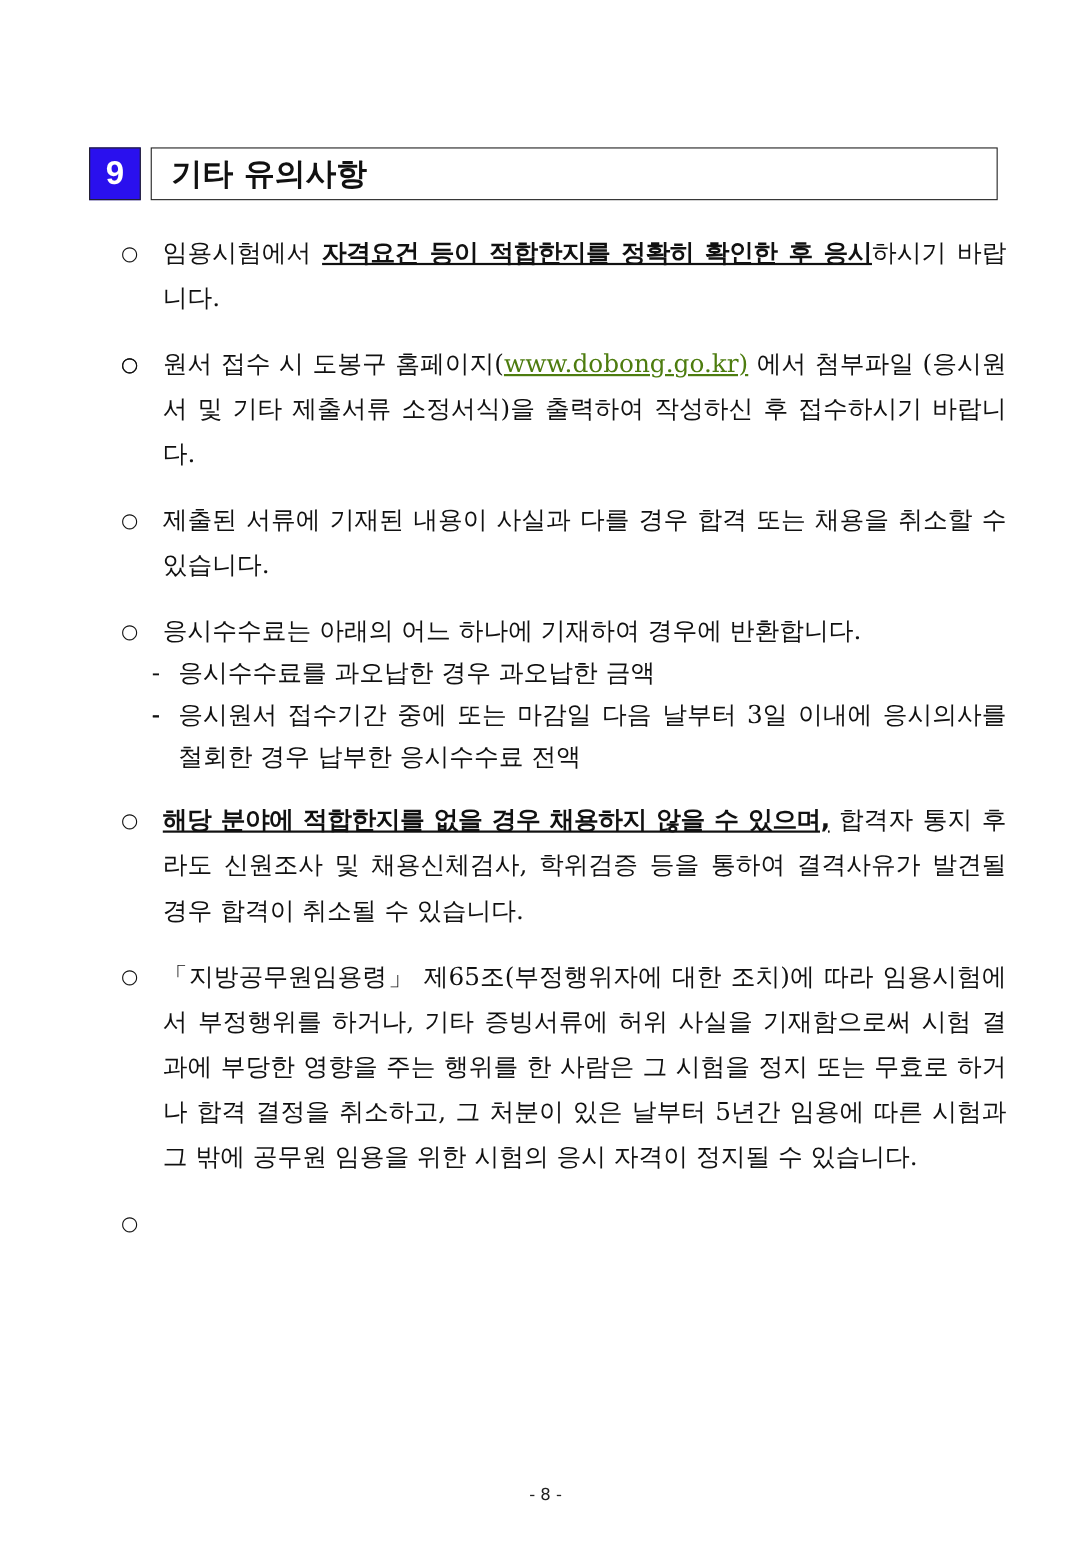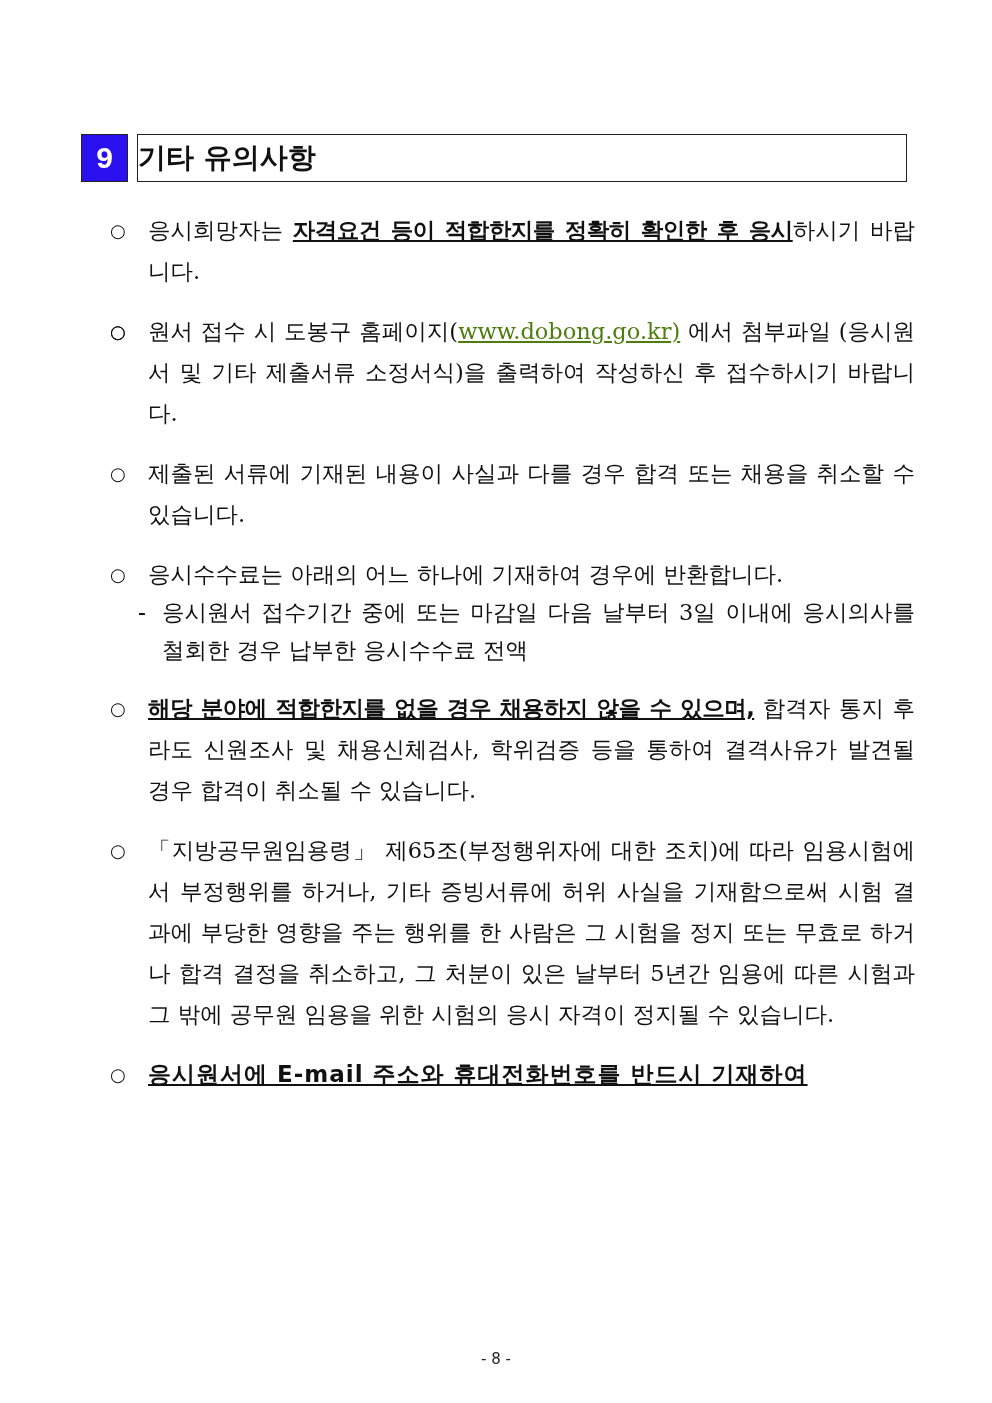--- a/index.html
+++ b/index.html
@@ -5,21 +5,21 @@
   html, body { margin: 0; padding: 0; background: #ffffff; }
   body { width: 992px; height: 1403px; position: relative; overflow: hidden;
          font-family: "DejaVu Serif", "Liberation Serif", serif; color: #111; }
   .heading { position: absolute; left: 81px; top: 134px; width: 827px; height: 48px; }
   .num-box { position: absolute; left: 0; top: 0; width: 47px; height: 48px;
              background: #2a10ee; color: #fff; font-family: "Liberation Sans", sans-serif;
              font-weight: bold; font-size: 30px; display: flex; align-items: center; justify-content: center;
              box-sizing: border-box; border: 1px solid #222; }
   .title-box { position: absolute; left: 56px; top: 0; width: 770px; height: 48px;
                border: 1.5px solid #222; box-sizing: border-box; display: flex; align-items: center;
-               font-family: "DejaVu Sans", sans-serif; font-weight: bold; font-size: 28px; }
+               padding-left: 18px; font-family: "DejaVu Sans", sans-serif; font-weight: bold; font-size: 28px; }
   .body { position: absolute; left: 110px; top: 210px; width: 805px; font-size: 22.5px; }
   .item { position: relative; padding-left: 38px; line-height: 41px; margin-bottom: 19px; text-align: justify; }
   .item .bullet { position: absolute; left: 0; top: 0; font-size: 18px; font-family: "DejaVu Sans", sans-serif; }
   .item b { font-weight: bold; font-family: "DejaVu Sans", sans-serif; letter-spacing: -0.5px; text-decoration: underline; }
   .subs { margin-top: -2px; }
   .sub { position: relative; padding-left: 52px; line-height: 38px; margin-left: -38px; text-indent: 0; }
   .sub .dash { position: absolute; left: 28px; top: 0; }
   a.link { color: #4d7c0f; text-decoration: underline; }
   .item.big { font-size: 23px; }
   .footer { position: absolute; left: 0; width: 992px; top: 1350px; text-align: center; font-size: 15px;
@@ -30,21 +30,21 @@
 
 <div class="heading">
   <div class="num-box">9</div>
   <div class="title-box">기타 유의사항</div>
 </div>
 
 <div class="body">
 
   <div class="item">
     <span class="bullet">○</span>
-    <span>응시희망자는 </span><b>자격요건 등이 적합한지를 정확히 확인한 후 응시</b><span>하시기 바랍니다.</span>
+    <span>임용시험에서 </span><b>자격요건 등이 적합한지를 정확히 확인한 후 응시</b><span>하시기 바랍니다.</span>
   </div>
 
   <div class="item">
     <span class="bullet">○</span>
   </div>
 
   <div class="item">
     <span class="bullet">○</span>
     <span>원서 접수 시 도봉구 홈페이지(</span><a class="link">www.dobong.go.kr)</a><span> 에서 첨부파일 (응시원서 및 기타 제출서류 소정서식)을 출력하여 작성하신 후 접수하시기 바랍니다.</span>
   </div>
@@ -53,20 +53,21 @@
     <span class="bullet">○</span>
     <span>제출된 서류에 기재된 내용이 사실과 다를 경우 합격 또는 채용을 취소할 수 있습니다.</span>
   </div>
 
   <div class="item">
     <span class="bullet">○</span>
     <span>응시수수료는 아래의 어느 하나에 기재하여 경우에 반환합니다.</span>
     <div class="subs">
       <div class="sub">
         <span class="dash">-</span>
+        <span>응시수수료를 과오납한 경우 과오납한 금액</span>
       </div>
       <div class="sub">
         <span class="dash">-</span>
       </div>
       <div class="sub">
         <span class="dash">-</span>
         <span>응시원서 접수기간 중에 또는 마감일 다음 날부터 3일 이내에 응시의사를 철회한 경우 납부한 응시수수료 전액</span>
       </div>
     </div>
   </div>
@@ -76,18 +77,17 @@
     <b>해당 분야에 적합한지를 없을 경우 채용하지 않을 수 있으며,</b><span> 합격자 통지 후라도 신원조사 및 채용신체검사, 학위검증 등을 통하여 결격사유가 발견될 경우 합격이 취소될 수 있습니다.</span>
   </div>
 
   <div class="item">
     <span class="bullet">○</span>
     <span>「지방공무원임용령」 제65조(부정행위자에 대한 조치)에 따라 임용시험에서 부정행위를 하거나, 기타 증빙서류에 허위 사실을 기재함으로써 시험 결과에 부당한 영향을 주는 행위를 한 사람은 그 시험을 정지 또는 무효로 하거나 합격 결정을 취소하고, 그 처분이 있은 날부터 5년간 임용에 따른 시험과 그 밖에 공무원 임용을 위한 시험의 응시 자격이 정지될 수 있습니다.</span>
   </div>
 
   <div class="item big">
     <span class="bullet">○</span>
-    <b style="letter-spacing:1px;">응시원서에 E-mail 주소와 휴대전화번호를 반드시 기재하여</b>
   </div>
 
 </div>
 
 <div class="footer">- 8 -</div>
 
 </body></html>

